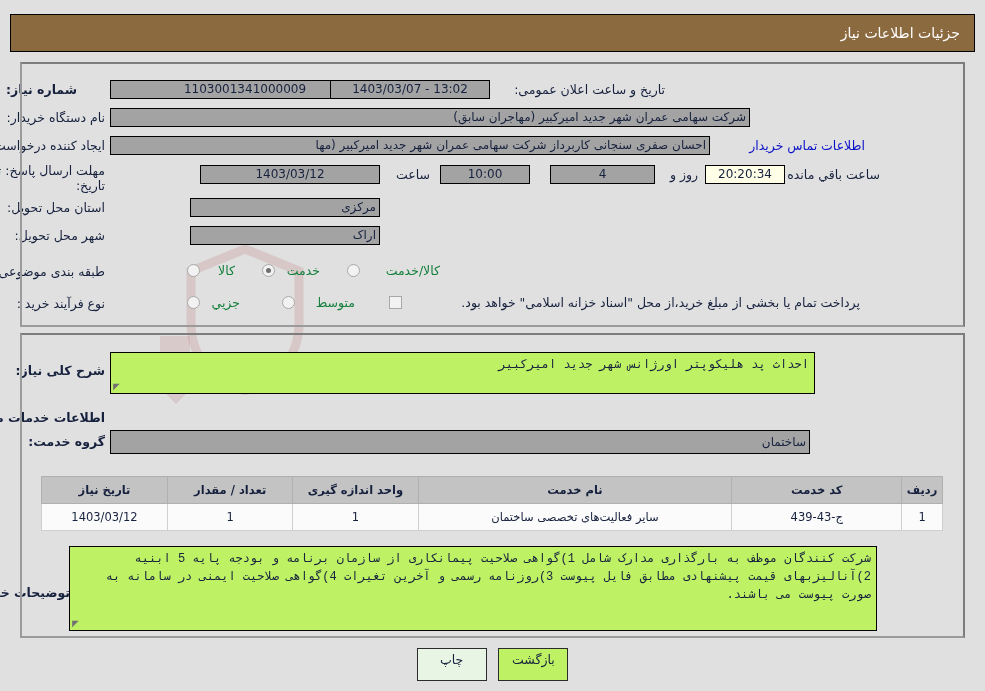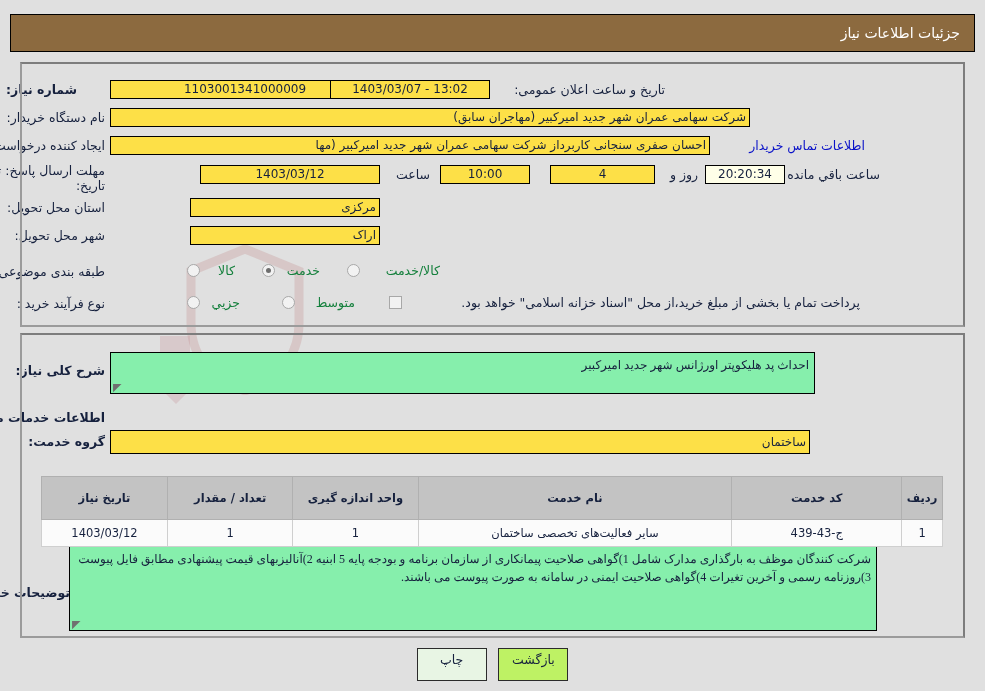--- a/index.html
+++ b/index.html
@@ -93,21 +93,21 @@
     white-space: nowrap;
     font-size: 12.5px;
     color: #16213e;
     text-align: right;
   }
   .lbl-2l { line-height: 15px; }
   .txt {
     position: absolute;
     box-sizing: border-box;
     border: 1px solid #000000;
-    background: #fde047;
+    background: #a3a3a3;
     height: 19px;
     line-height: 17px;
     padding: 0 3px;
     font-family: "DejaVu Sans", "Liberation Sans", sans-serif;
     font-size: 12px;
     color: #16213e;
     overflow: hidden;
     white-space: nowrap;
     text-overflow: clip;
   }
@@ -153,22 +153,22 @@
     white-space: nowrap;
     font-size: 12.5px;
     color: #15803d;
   }
 
   
   .area {
     position: absolute;
     box-sizing: border-box;
     border: 1px solid #000000;
-    background: #86efac;
-    font-family: Liberation Serif, serif;
+    background: #bef264;
+    font-family: Liberation Mono, monospace;
     font-size: 12px;
     color: #16213e;
     padding: 3px 5px 0 5px;
     line-height: 18px;
     overflow: hidden;
     text-align: right;
   }
   .area .grip {
     position: absolute;
     left: 2px;
@@ -210,21 +210,21 @@
     border: 1px solid #b4b4b4;
   }
   #svc-table th {
     background: #c3c3c3;
     border: 1px solid #b0b0b0;
     height: 26px;
     font-weight: bold;
     font-size: 11.5px;
     color: #16213e;
     text-align: center;
-    padding: 8px 4px;
+    padding: 0 4px;
   }
   #svc-table td {
     background: #fbfbfb;
     border: 1px solid #cfcfcf;
     height: 26px;
     text-align: center;
     color: #16213e;
     padding: 0 4px;
   }
   .col-radif { width: 32px; }

